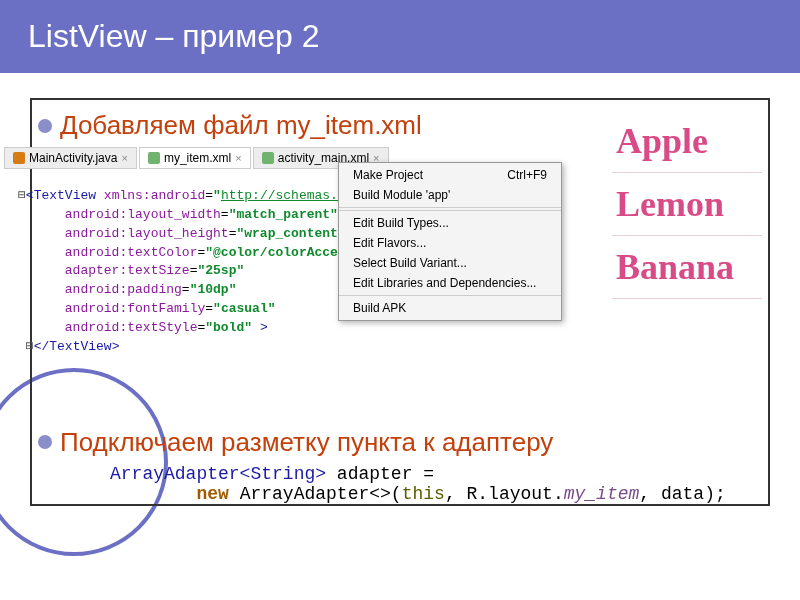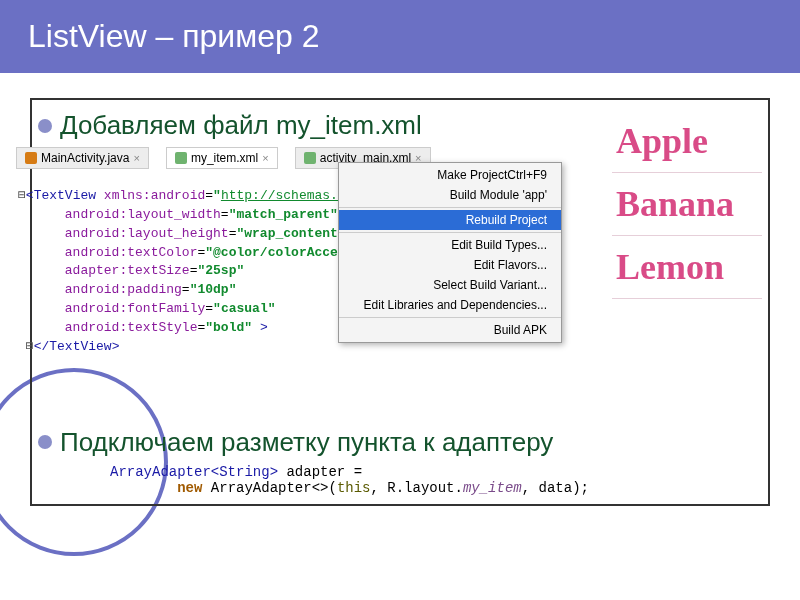--- a/index.html
+++ b/index.html
@@ -3,45 +3,45 @@
 <meta charset="utf-8">
 <style>
   body{margin:0;padding:0;font-family:Arial,sans-serif;background:#fff;width:800px;height:600px;position:relative;overflow:hidden}
   .slide{width:800px;height:536px;position:relative}
   .title-bar{background:#6b70c4;color:#fff;padding:18px 28px;font-size:32px;font-weight:normal}
   .corner-arc{position:absolute;left:-20px;bottom:-20px;width:180px;height:180px;border:4px solid #6b70c4;border-radius:50%;background:transparent;z-index:0}
   .content-frame{position:absolute;left:30px;right:30px;top:98px;bottom:30px;border:2px solid #333;z-index:1}
   .inner{position:absolute;left:38px;top:106px;right:38px;bottom:38px;z-index:2}
   .bullet-row{display:flex;align-items:center;margin:4px 0}
   .bullet{width:14px;height:14px;border-radius:50%;background:#8a8fc9;margin-right:8px;flex-shrink:0}
-  .bullet-text{font-size:26px;color:#14532d}
-  .tabs{display:flex;gap:17px;margin-top:6px;font-size:12px;align-items:center;margin-left:-38px;padding-left:16px}
+  .bullet-text{font-size:26px;color:#c2410c}
+  .tabs{display:flex;gap:2px;margin-top:6px;font-size:12px;align-items:center;margin-left:-38px;padding-left:4px}
   .tab{background:#ededed;border:1px solid #ccc;padding:3px 8px;display:inline-flex;align-items:center;gap:4px}
   .tab.active{background:#fff}
   .tab-close{color:#888;font-size:11px}
   .file-ico{width:12px;height:12px;display:inline-block}
   .ico-java{background:#d67b14;border-radius:2px}
   .ico-xml{background:#6fb36f;border-radius:2px}
   .code-block{font-family:'Courier New',monospace;font-size:13px;white-space:pre;line-height:1.45;margin-top:18px;margin-left:-20px}
   .c-tag{color:#1a1aa6}
   .c-attr{color:#8a1b9c}
   .c-val{color:#118a2e;font-weight:bold}
   .c-url{color:#118a2e;text-decoration:underline}
   .c-br{color:#555}
   .menu-panel{position:absolute;left:338px;top:162px;width:222px;background:#f4f4f4;border:1px solid #999;font-size:12px;box-shadow:2px 2px 6px rgba(0,0,0,.3);z-index:3}
   .menubar{display:flex;gap:10px;padding:3px 6px;border-bottom:1px solid #ccc;font-size:11px}
   .menubar span.sel{text-decoration:underline}
   .menu-items{padding:2px 0}
-  .menu-item{padding:3px 14px;display:flex;justify-content:flex-end;cursor:default}
+  .menu-item{padding:3px 14px;display:flex;justify-content:space-between;cursor:default}
   .menu-item.highlight{background:#2b6cd6;color:#fff}
   .menu-sep{border-top:1px solid #ccc;margin:2px 0}
   .fruit-panel{position:absolute;right:38px;top:110px;width:150px;z-index:4}
   .fruit{font-family:'Comic Sans MS',cursive;font-weight:bold;color:#d94b87;font-size:36px;border-bottom:1px solid #e6cfd9;padding:10px 4px}
   .bullet2{margin-top:70px}
-  .code-line{font-family:'Courier New',monospace;font-size:14px;margin-top:6px;margin-left:72px;white-space:pre}
+  .code-line{font-family:'Courier New',monospace;font-size:18px;margin-top:6px;margin-left:72px;white-space:pre}
   .kw-type{color:#1a1aa6}
   .kw-new{color:#a05a00;font-weight:bold}
   .kw-this{color:#5a5a00}
   .kw-static{color:#7a4b8a;font-style:italic}
 </style>
 </head>
 <body>
 
 <div class="slide">
   <div class="title-bar">ListView – пример 2</div>
@@ -94,23 +94,20 @@
   <div class="menu-panel">
     <div class="menu-items">
       <div class="menu-item">
           <span>Make Project</span>
           <span>Ctrl+F9</span>
         </div>
       <div class="menu-item">
           <span>Build Module 'app'</span>
         </div>
       <div class="menu-sep"></div>
-      <div class="menu-item highlight">
-          <span>Rebuild Project</span>
-        </div>
       <div class="menu-sep"></div>
       <div class="menu-item">
           <span>Edit Build Types...</span>
         </div>
       <div class="menu-item">
           <span>Edit Flavors...</span>
         </div>
       <div class="menu-item">
           <span>Select Build Variant...</span>
         </div>
@@ -119,16 +116,16 @@
         </div>
       <div class="menu-sep"></div>
       <div class="menu-item">
           <span>Build APK</span>
         </div>
     </div>
   </div>
 
   <div class="fruit-panel">
     <div class="fruit">Apple</div>
+    <div class="fruit">Lemon</div>
     <div class="fruit">Banana</div>
-    <div class="fruit">Lemon</div>
   </div>
 </div>
 
 </body></html>

